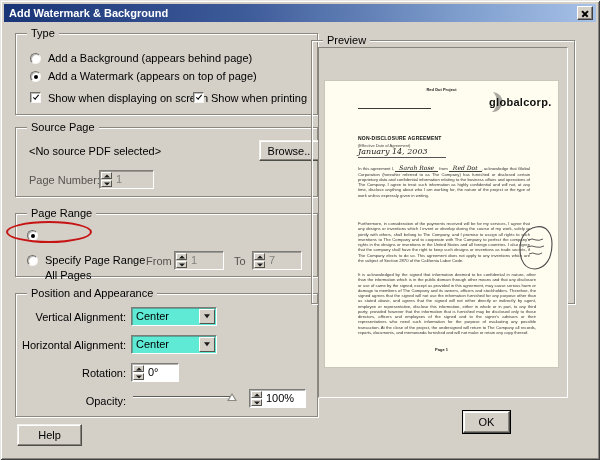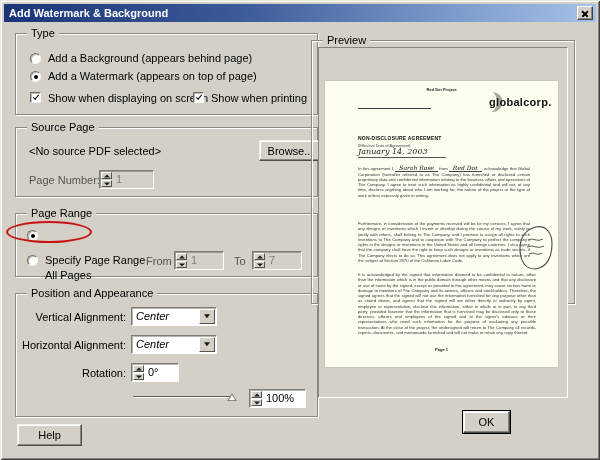--- a/index.html
+++ b/index.html
@@ -50,22 +50,22 @@
   .spincol{display:flex;flex-direction:column;width:12px;padding:1px 0 1px 1px;}
   .spinbtn{flex:1;background:#d4d0c8;position:relative;
     border:1px solid;border-color:#fff #55534e #55534e #fff;margin-bottom:1px;}
   .spinbtn:last-child{margin-bottom:0;}
   .tu,.td{position:absolute;left:50%;top:50%;width:0;height:0;border:3px solid transparent;}
   .tu{border-bottom:3.5px solid #1a1a1a;transform:translate(-50%,-75%);}
   .td{border-top:3.5px solid #1a1a1a;transform:translate(-50%,-25%);}
   .spinval{font-size:11px;padding:2px 0 0 4px;color:#000;}
   .spinner.disabled .spinval{color:#82807b;}
 
-  .combo{position:absolute;background:#ffffff;display:flex;
-    border:1px solid;border-color:#7e7c77 #fff #fff #7e7c77;box-shadow:inset 1px 1px 0 rgba(70,70,65,.4);font-style:italic;}
+  .combo{position:absolute;background:#5eead4;display:flex;
+    border:1px solid;border-color:#7e7c77 #fff #fff #7e7c77;box-shadow:inset 1px 1px 0 rgba(70,70,65,.4);}
   .comboval{flex:1;font-size:11px;padding:2px 0 0 4px;color:#000;}
   .combobtn{width:16px;background:#d4d0c8;position:relative;
     border:1px solid;border-color:#fff #55534e #55534e #fff;margin:1px;}
   .combobtn .td{border-top:4px solid #1a1a1a;transform:translate(-50%,-40%);}
 
   .ellipse-note{position:absolute;border:2px solid #c61414;border-radius:50%;background:transparent;}
 
   .slider-track{position:absolute;height:2px;border-top:1px solid #5f5d58;border-bottom:1px solid #fff;}
   .slider-thumb{position:absolute;width:0;height:0;border:5px solid transparent;border-bottom:8px solid #8a887f;}
   .slider-thumb:after{content:"";position:absolute;left:-3.5px;top:-1px;width:0;height:0;
@@ -199,20 +199,21 @@
         <span class="spinbtn">
             <span class="tu"></span>
           </span>
         <span class="spinbtn">
             <span class="td"></span>
           </span>
       </span>
       <span class="spinval">0°</span>
     </div>
 
+    <span class="rlbl" style="left:0;top:101px;width:110px;">Opacity:</span>
     <div class="slider-track" style="left:117px;top:102px;width:100px;"></div>
     <div class="slider-thumb" style="left:211px;top:94px;"></div>
     <div class="spinner" style="left:233px;top:95px;width:57px;height:19px;">
       <span class="spincol">
         <span class="spinbtn">
             <span class="tu"></span>
           </span>
         <span class="spinbtn">
             <span class="td"></span>
           </span>

